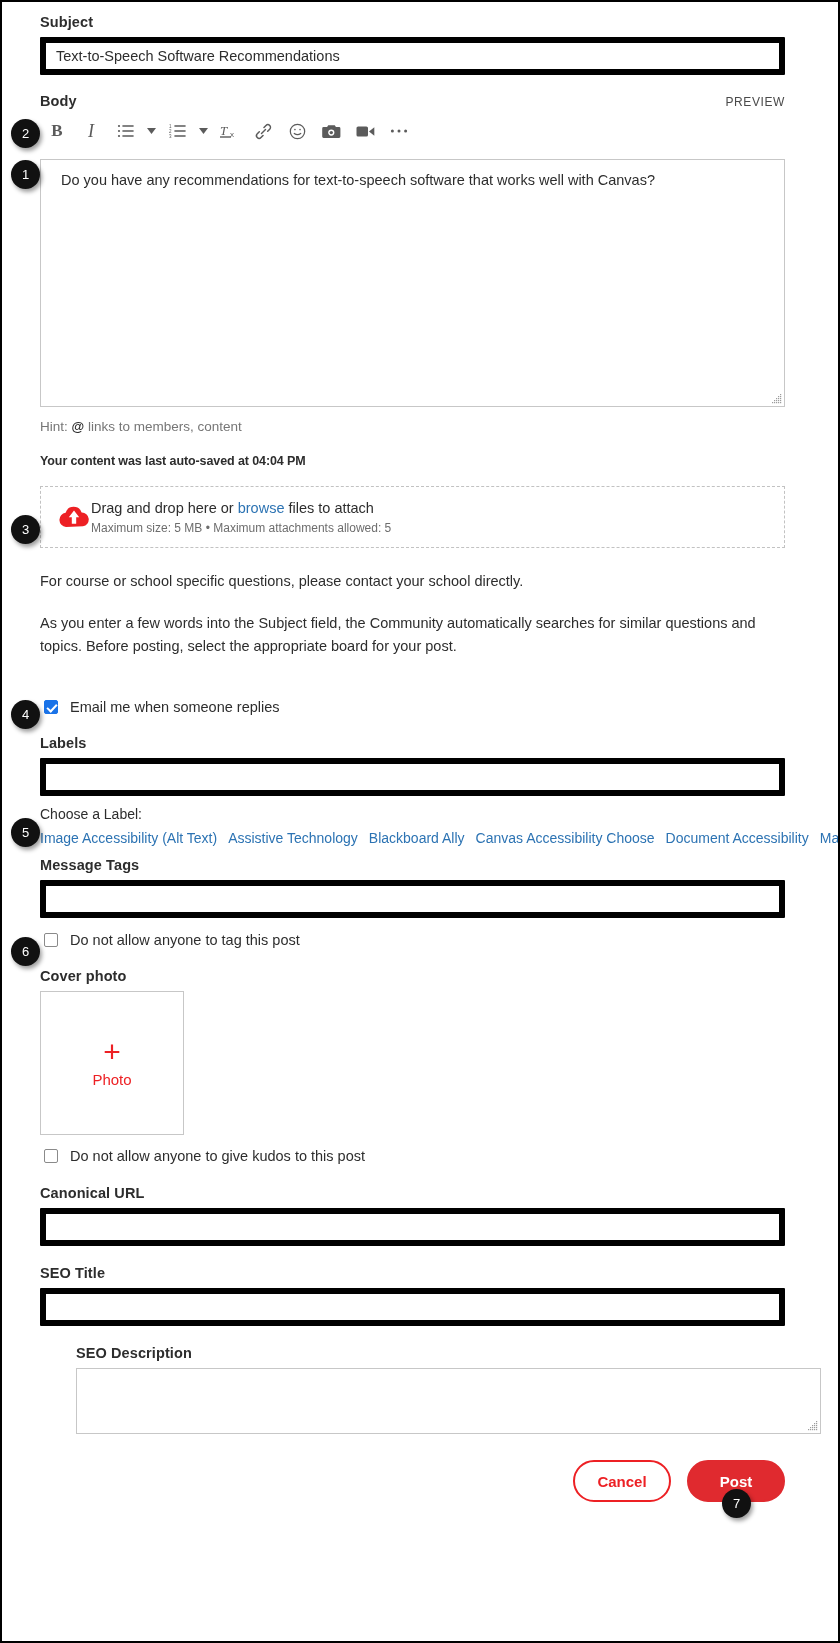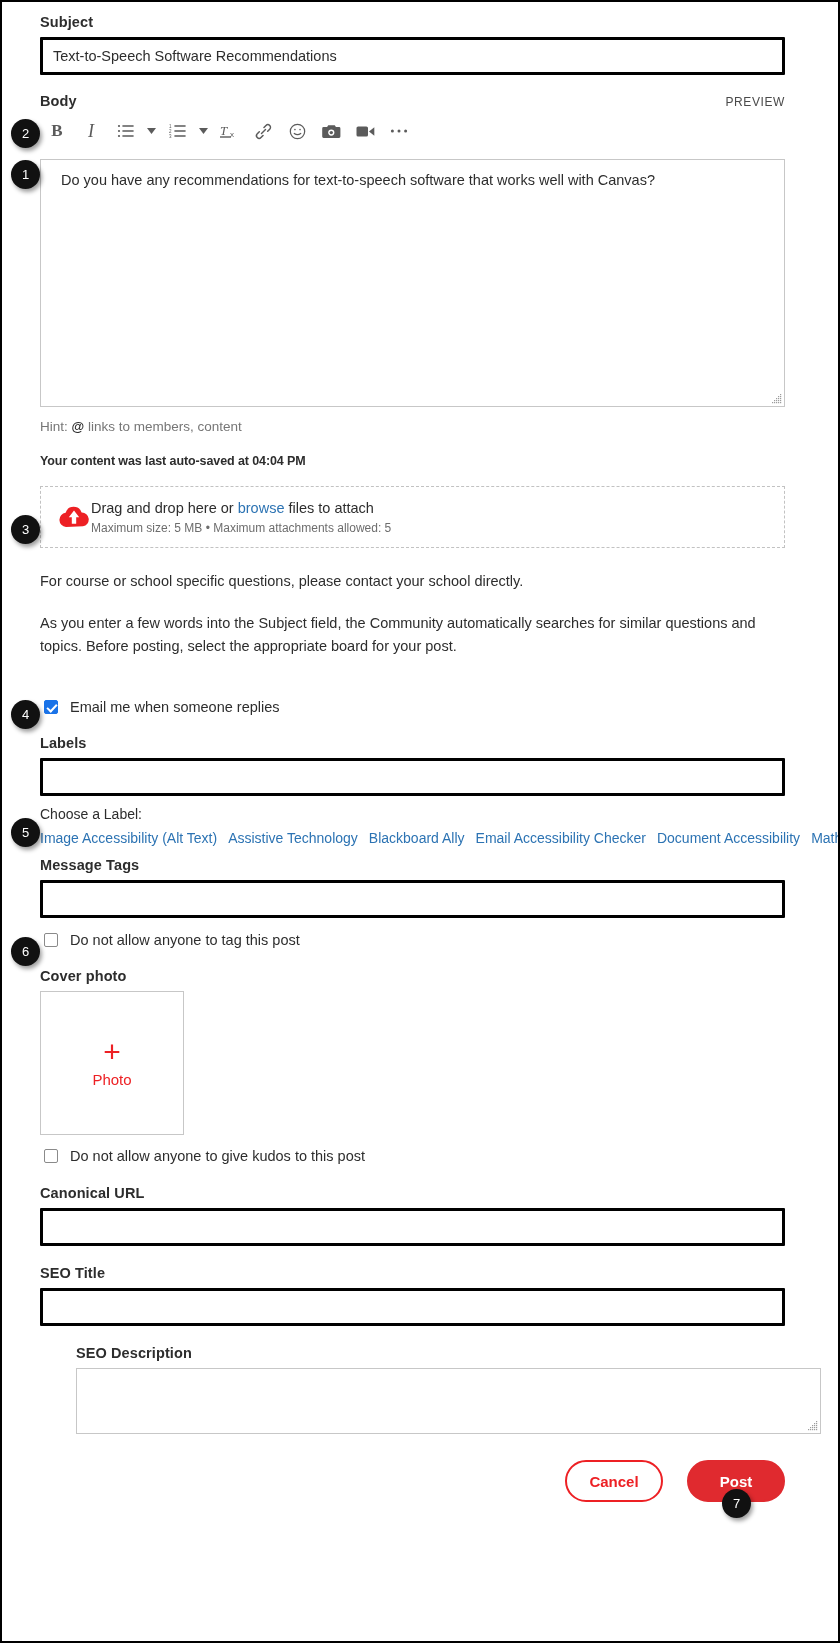--- a/index.html
+++ b/index.html
@@ -31,21 +31,21 @@
   .field-label {
     font-size: 14.5px;
     font-weight: bold;
     color: #2d2d2d;
     margin: 0 0 7px 0;
     letter-spacing: 0.1px;
   }
   .text-input {
     width: 745px;
     height: 38px;
-    border: 3px solid #000000;
+    border: 6px solid #000000;
     background: #fff;
     font-family: "Liberation Sans", sans-serif;
     font-size: 14.5px;
     color: #2d2d2d;
     padding: 0 10px;
     outline: none;
     border-radius: 1px;
   }
   .text-input::placeholder { color: #9b9b9b; }
 
@@ -271,21 +271,21 @@
     outline: none;
     resize: none;
     display: block;
   }
 
   
   .footer-actions {
     display: flex;
     justify-content: flex-end;
     align-items: center;
-    gap: 24px;
+    gap: 16px;
     margin-top: 26px;
     width: 745px;
   }
   .btn-cancel {
     min-width: 98px;
     height: 42px;
     border: 2px solid #ed2024;
     background: #fff;
     color: #ed2024;
     font-weight: bold;
@@ -493,21 +493,21 @@
       <span class="cb-label">Email me when someone replies</span>
     </div>
 
     <div style="margin-top:20px;">
       <div class="field-label">Labels</div>
       <input class="text-input" type="text" value="" style="">
     </div>
 
     <div class="choose-label-text">Choose a Label:</div>
     <div class="label-links">
-      <a>Image Accessibility (Alt Text)</a><a>Assistive Technology</a><a>Blackboard Ally</a><a>Email Accessibility Checker</a><a>Document Accessibility</a><a>Math Accessibility</a>
+      <a>Image Accessibility (Alt Text)</a><a>Assistive Technology</a><a>Blackboard Ally</a><a>Canvas Accessibility Choose</a><a>Document Accessibility</a><a>Math Accessibility</a>
     </div>
 
     <div style="margin-top:6px;">
       <div class="field-label">Message Tags</div>
       <input class="text-input" type="text" value="" style="">
     </div>
 
     <div class="cb-row" style="margin-top:14px;margin-left:4px;">
       <span class="cb"></span>
       <span class="cb-label">Do not allow anyone to tag this post</span>

